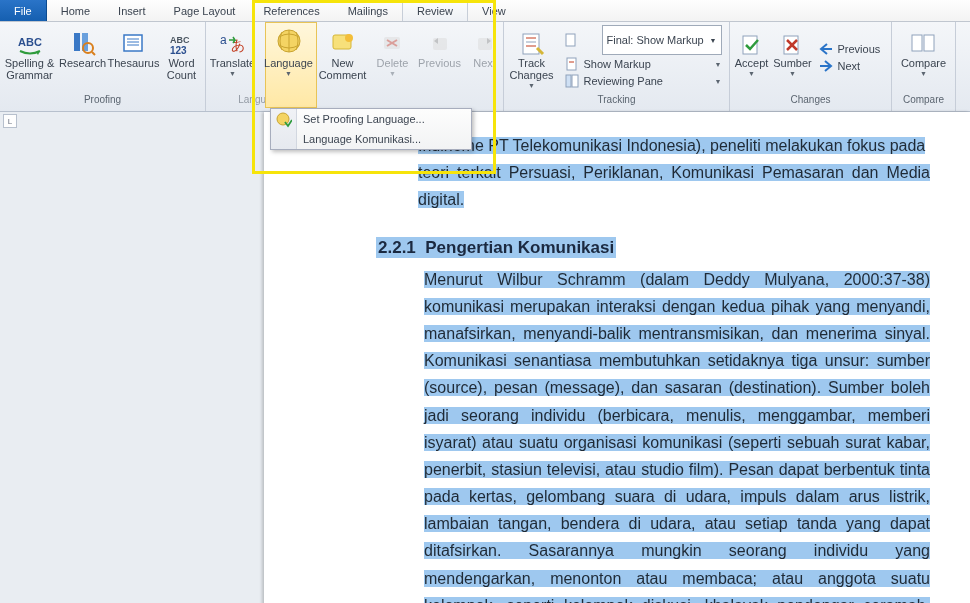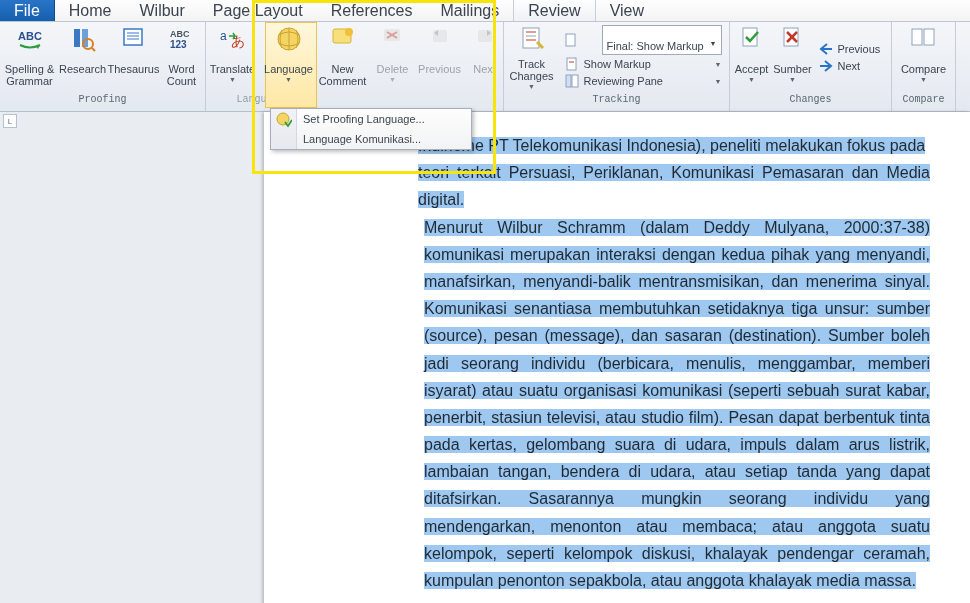--- a/index.html
+++ b/index.html
@@ -1,36 +1,36 @@
 <!DOCTYPE html>
 <html><head>
 <meta charset="utf-8">
 <style>
   * { box-sizing: border-box; margin: 0; padding: 0; font-family: "Segoe UI", Tahoma, sans-serif; }
   body { background: #fff; width: 970px; height: 603px; overflow: hidden; position: relative; }
 
   
-  .tabstrip { background: linear-gradient(#fefefe,#f3f3f3); border-bottom: 1px solid #c0c6cf; height: 22px; display: flex; align-items: stretch; font-size: 16px; color: #3b4450; }
+  .tabstrip { background: linear-gradient(#fefefe,#f3f3f3); border-bottom: 1px solid #c0c6cf; height: 22px; display: flex; align-items: stretch; font-size: 11px; color: #3b4450; }
   .tab { padding: 0 14px; display: flex; align-items: center; cursor: pointer; }
   .tab.file { background: linear-gradient(#2a74c8,#155fb0); color: #fff; border-right: 1px solid #0b4a8f; }
   .tab.active { background: linear-gradient(#fdfefe,#eef1f5); border-left:1px solid #c7ced8; border-right:1px solid #c7ced8;text-align:right; }
 
   
   .ribbon { background: linear-gradient(#f4f6f9,#e4e9f0); border-bottom: 1px solid #b7c0cd; height: 90px; display: flex; position: relative; }
   .group { border-right: 1px solid #c6cdd8; padding: 2px 6px 0 6px; display: flex; flex-direction: column; align-items: center; }
   .buttons-row { display: flex; gap: 6px; height: 66px; }
   .bigbtn { width: 50px; display:flex; flex-direction:column; align-items:center; justify-content:flex-start; padding-top:2px; font-size:11px; color:#3b4450; text-align:center; cursor:pointer; }
-  .bigbtn .ic { width: 32px; height: 30px; display:flex; align-items:flex-start; justify-content:center; margin-bottom:7px; }
+  .bigbtn .ic { width: 32px; height: 30px; display:flex; align-items:flex-end; justify-content:center; margin-bottom:1px; }
   .bigbtn .label { line-height: 1.1; }
   .drop-caret { font-size: 7px; color: #5b6570; margin-top: 1px; }
-  .group-label { font-size: 10px; color: #5b6570; text-align:left; height: 18px; display:flex; align-items:center; justify-content:center; width: 100%; font-family: Liberation Mono, monospace; }
+  .group-label { font-size: 10px; color: #5b6570; text-align:left; height: 18px; display:flex; align-items:center; justify-content:center; width: 100%; }
   .smallstack { display:flex; flex-direction:column; gap:1px; font-size:11px; color:#3b4450; justify-content:center; height:66px; }
   .smallitem { display:flex; align-items:center; gap:4px; padding:0 4px; cursor:pointer; white-space:nowrap; }
   .smallitem .ic-s { width: 16px; height:16px; display:flex; align-items:center; justify-content:center; }
-  .select { background:#fff; border:1px solid #9faab9; height:18px; font-size:11px; padding:14px 4px; width:140px; display:flex; justify-content:space-between; color:#3b4450;margin-left:20px; }
+  .select { background:#fff; border:1px solid #9faab9; height:18px; font-size:11px; padding:14px 4px; width:140px; display:flex; align-items:center; justify-content:space-between; color:#3b4450;margin-left:20px; }
 
   
   .dropdown { position:absolute; top:86px; left:270px; background:linear-gradient(#fdfdfd,#f2f3f4); border:1px solid #a7adbd; box-shadow:2px 2px 4px rgba(0,0,0,0.25); width:202px; font-size:11px; color:#3b4450; z-index:20; }
   .dropdown .lefticoncol { position:absolute; left:0; top:0; bottom:0; width:26px; background:linear-gradient(#f0f2f6,#e6e9ef); border-right:1px solid #d2d7e0; }
   .dropdown .ditem { position:relative; padding:4px 8px 4px 32px; cursor:pointer; }
   .dropdown .ditem .dic { position:absolute; left:5px; top:3px; width:16px; height:16px; }
 
   
   .yellowbox { position:absolute; border: 3px solid #f6e40a; left:252px; top:0; width:244px; height:174px; z-index:30; pointer-events:none; }
 
@@ -50,21 +50,21 @@
   .langbtn { position:relative; z-index:2; }
 
   svg { display:block; }
 </style>
 </head>
 <body>
 
 <div class="tabstrip">
   <div class="tab file">File</div>
   <div class="tab">Home</div>
-  <div class="tab">Wilbur</div>
+  <div class="tab">Insert</div>
   <div class="tab">Page Layout</div>
   <div class="tab">References</div>
   <div class="tab">Mailings</div>
   <div class="tab active">Review</div>
   <div class="tab">View</div>
 </div>
 
 <div class="ribbon">
 
   <div class="langbtn-wrap"></div>
@@ -322,18 +322,21 @@
 
 <div class="docarea">
   <div class="ruler-corner">L</div>
 
   <div class="page">
     <p class="body-text" style="margin-left:-6px">
       <span class="hl">Indihome PT Telekomunikasi Indonesia), peneliti melakukan fokus pada</span><br>
       <span class="hl">teori terkait Persuasi, Periklanan, Komunikasi Pemasaran dan Media digital.</span>
     </p>
 
+    <div class="section-head">
+      <span class="hl"><span>2.2.1</span>&nbsp;&nbsp;<span>Pengertian Komunikasi</span></span>
+    </div>
 
     <p class="body-text para-indent">
       <span class="hl">Menurut Wilbur Schramm (dalam Deddy Mulyana, 2000:37-38) komunikasi merupakan interaksi dengan kedua pihak yang menyandi, manafsirkan, menyandi-balik mentransmisikan, dan menerima sinyal. Komunikasi senantiasa membutuhkan setidaknya tiga unsur: sumber (source), pesan (message), dan sasaran (destination). Sumber boleh jadi seorang individu (berbicara, menulis, menggambar, memberi isyarat) atau suatu organisasi komunikasi (seperti sebuah surat kabar, penerbit, stasiun televisi, atau studio film). Pesan dapat berbentuk tinta pada kertas, gelombang suara di udara, impuls dalam arus listrik, lambaian tangan, bendera di udara, atau setiap tanda yang dapat ditafsirkan. Sasarannya mungkin seorang individu yang mendengarkan, menonton atau membaca; atau anggota suatu kelompok, seperti kelompok diskusi, khalayak pendengar ceramah, kumpulan penonton sepakbola, atau anggota khalayak media massa.</span>
     </p>
   </div>
 </div>
 
 </body></html>

